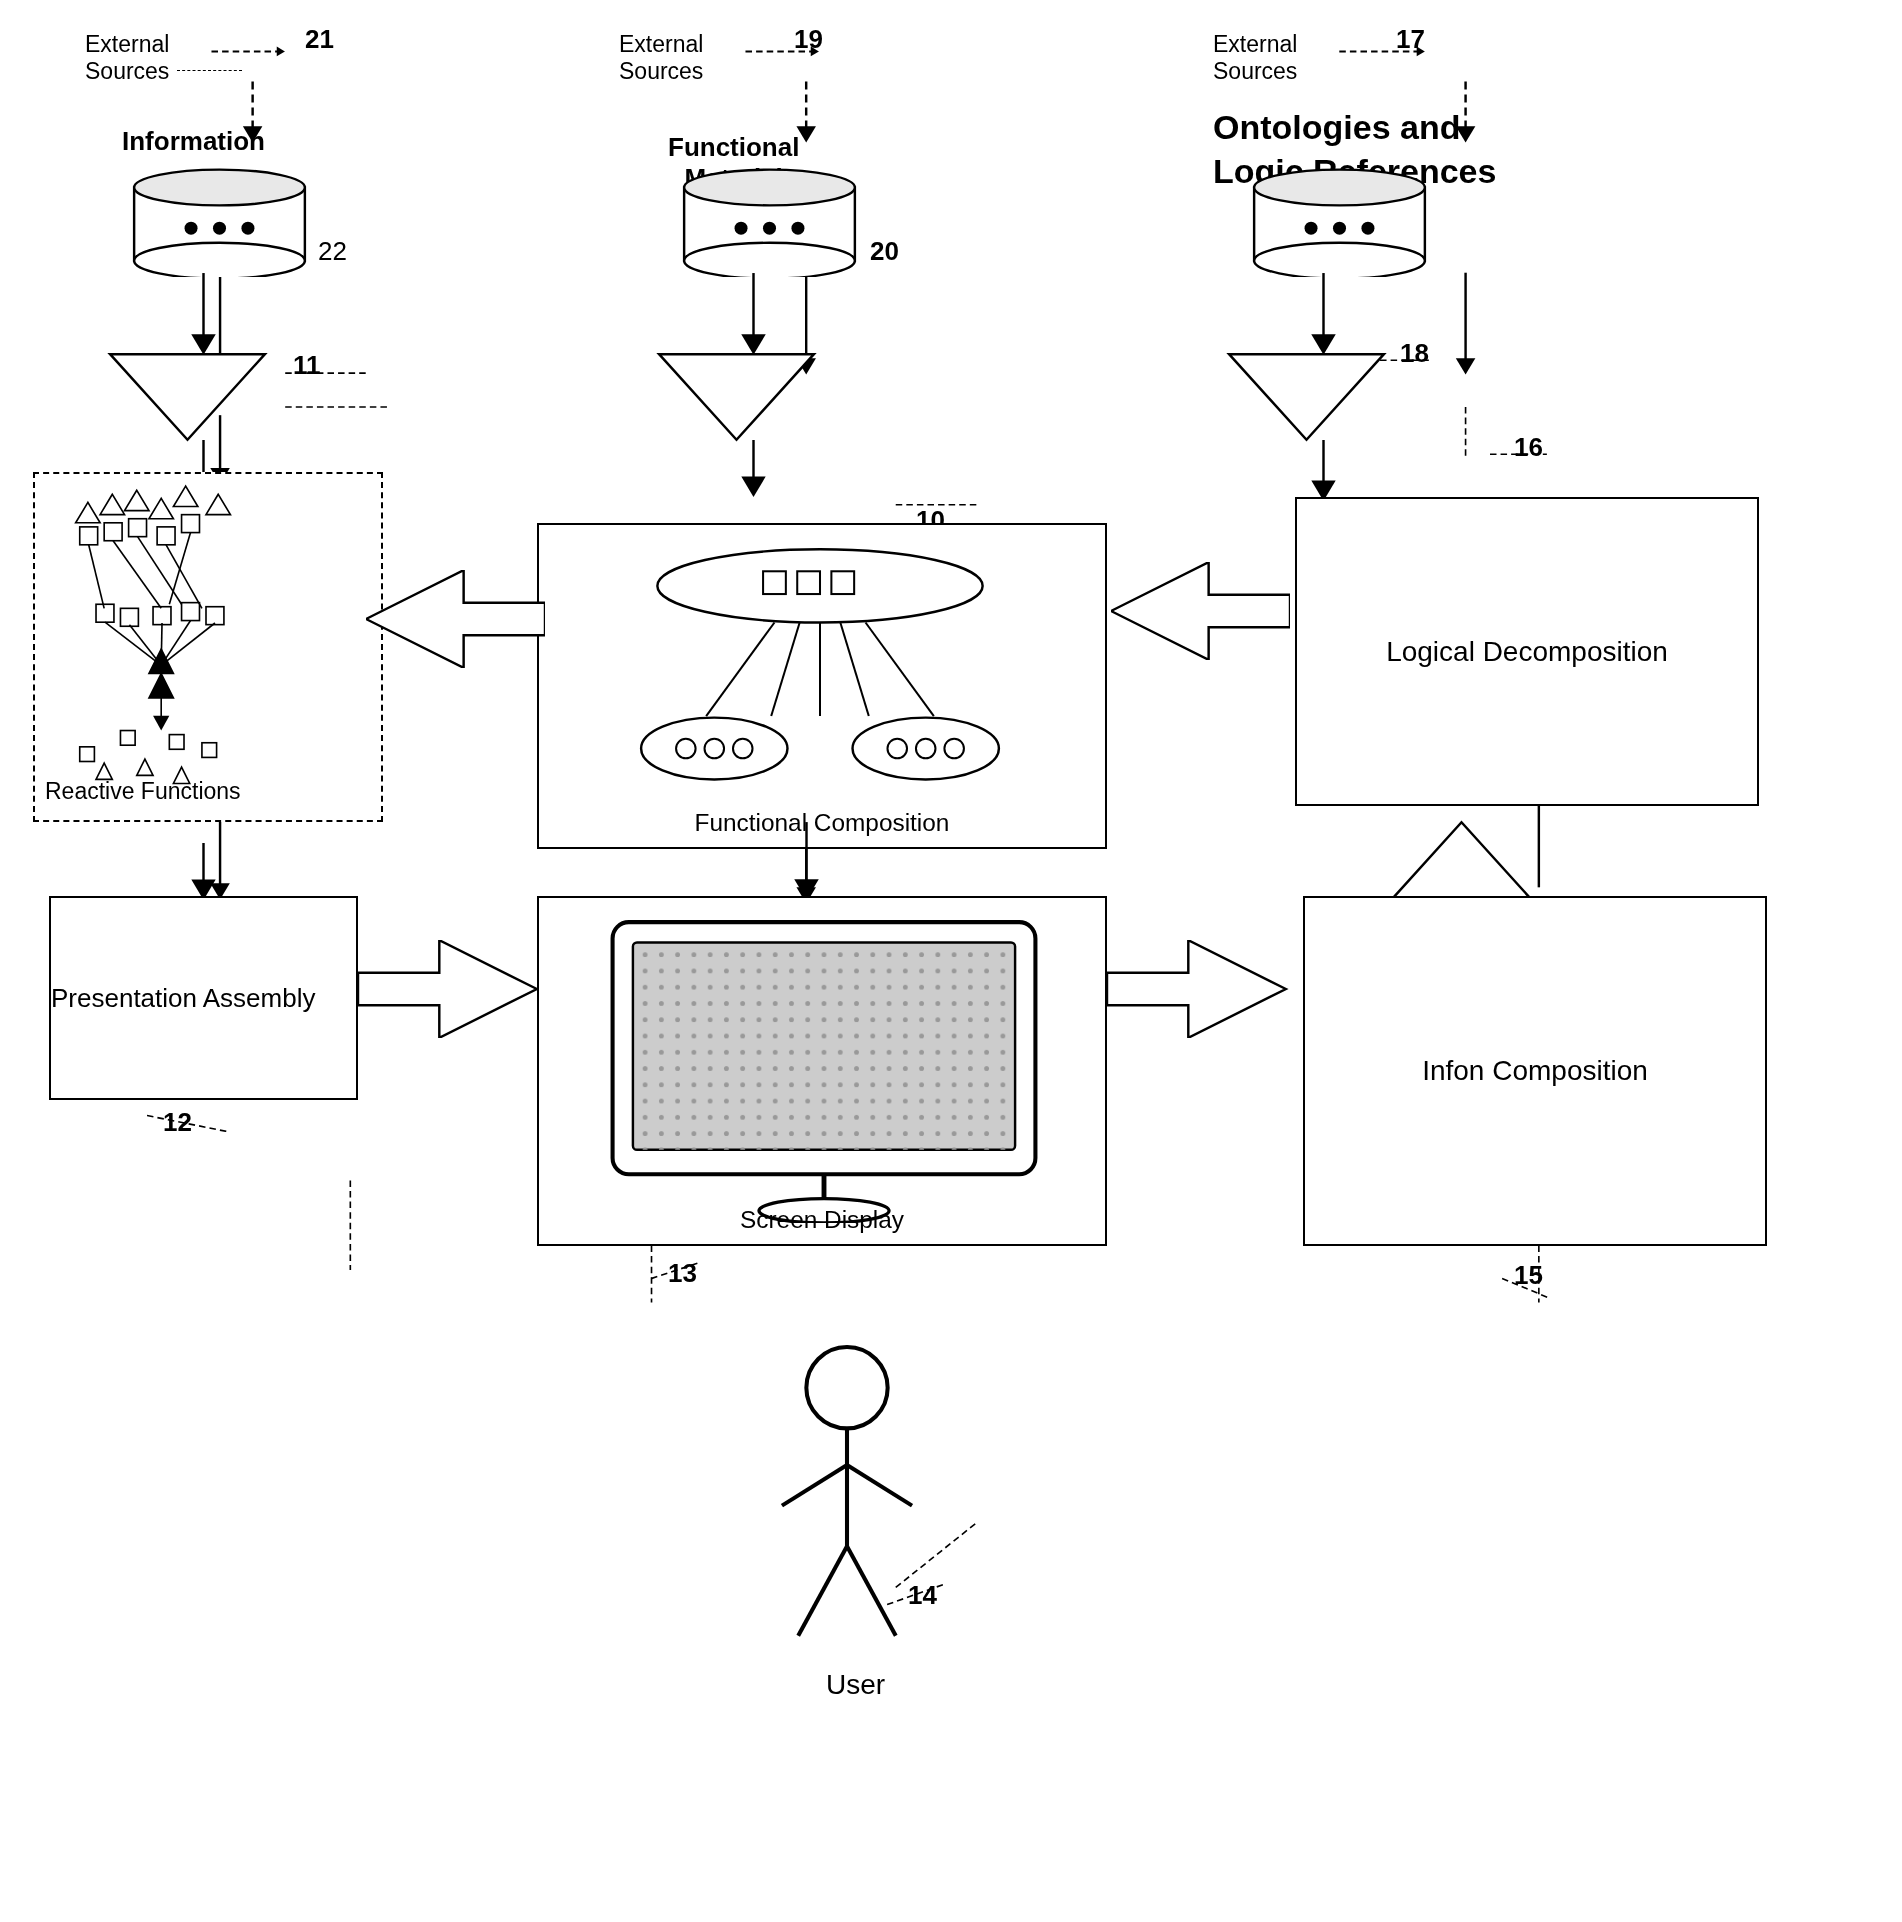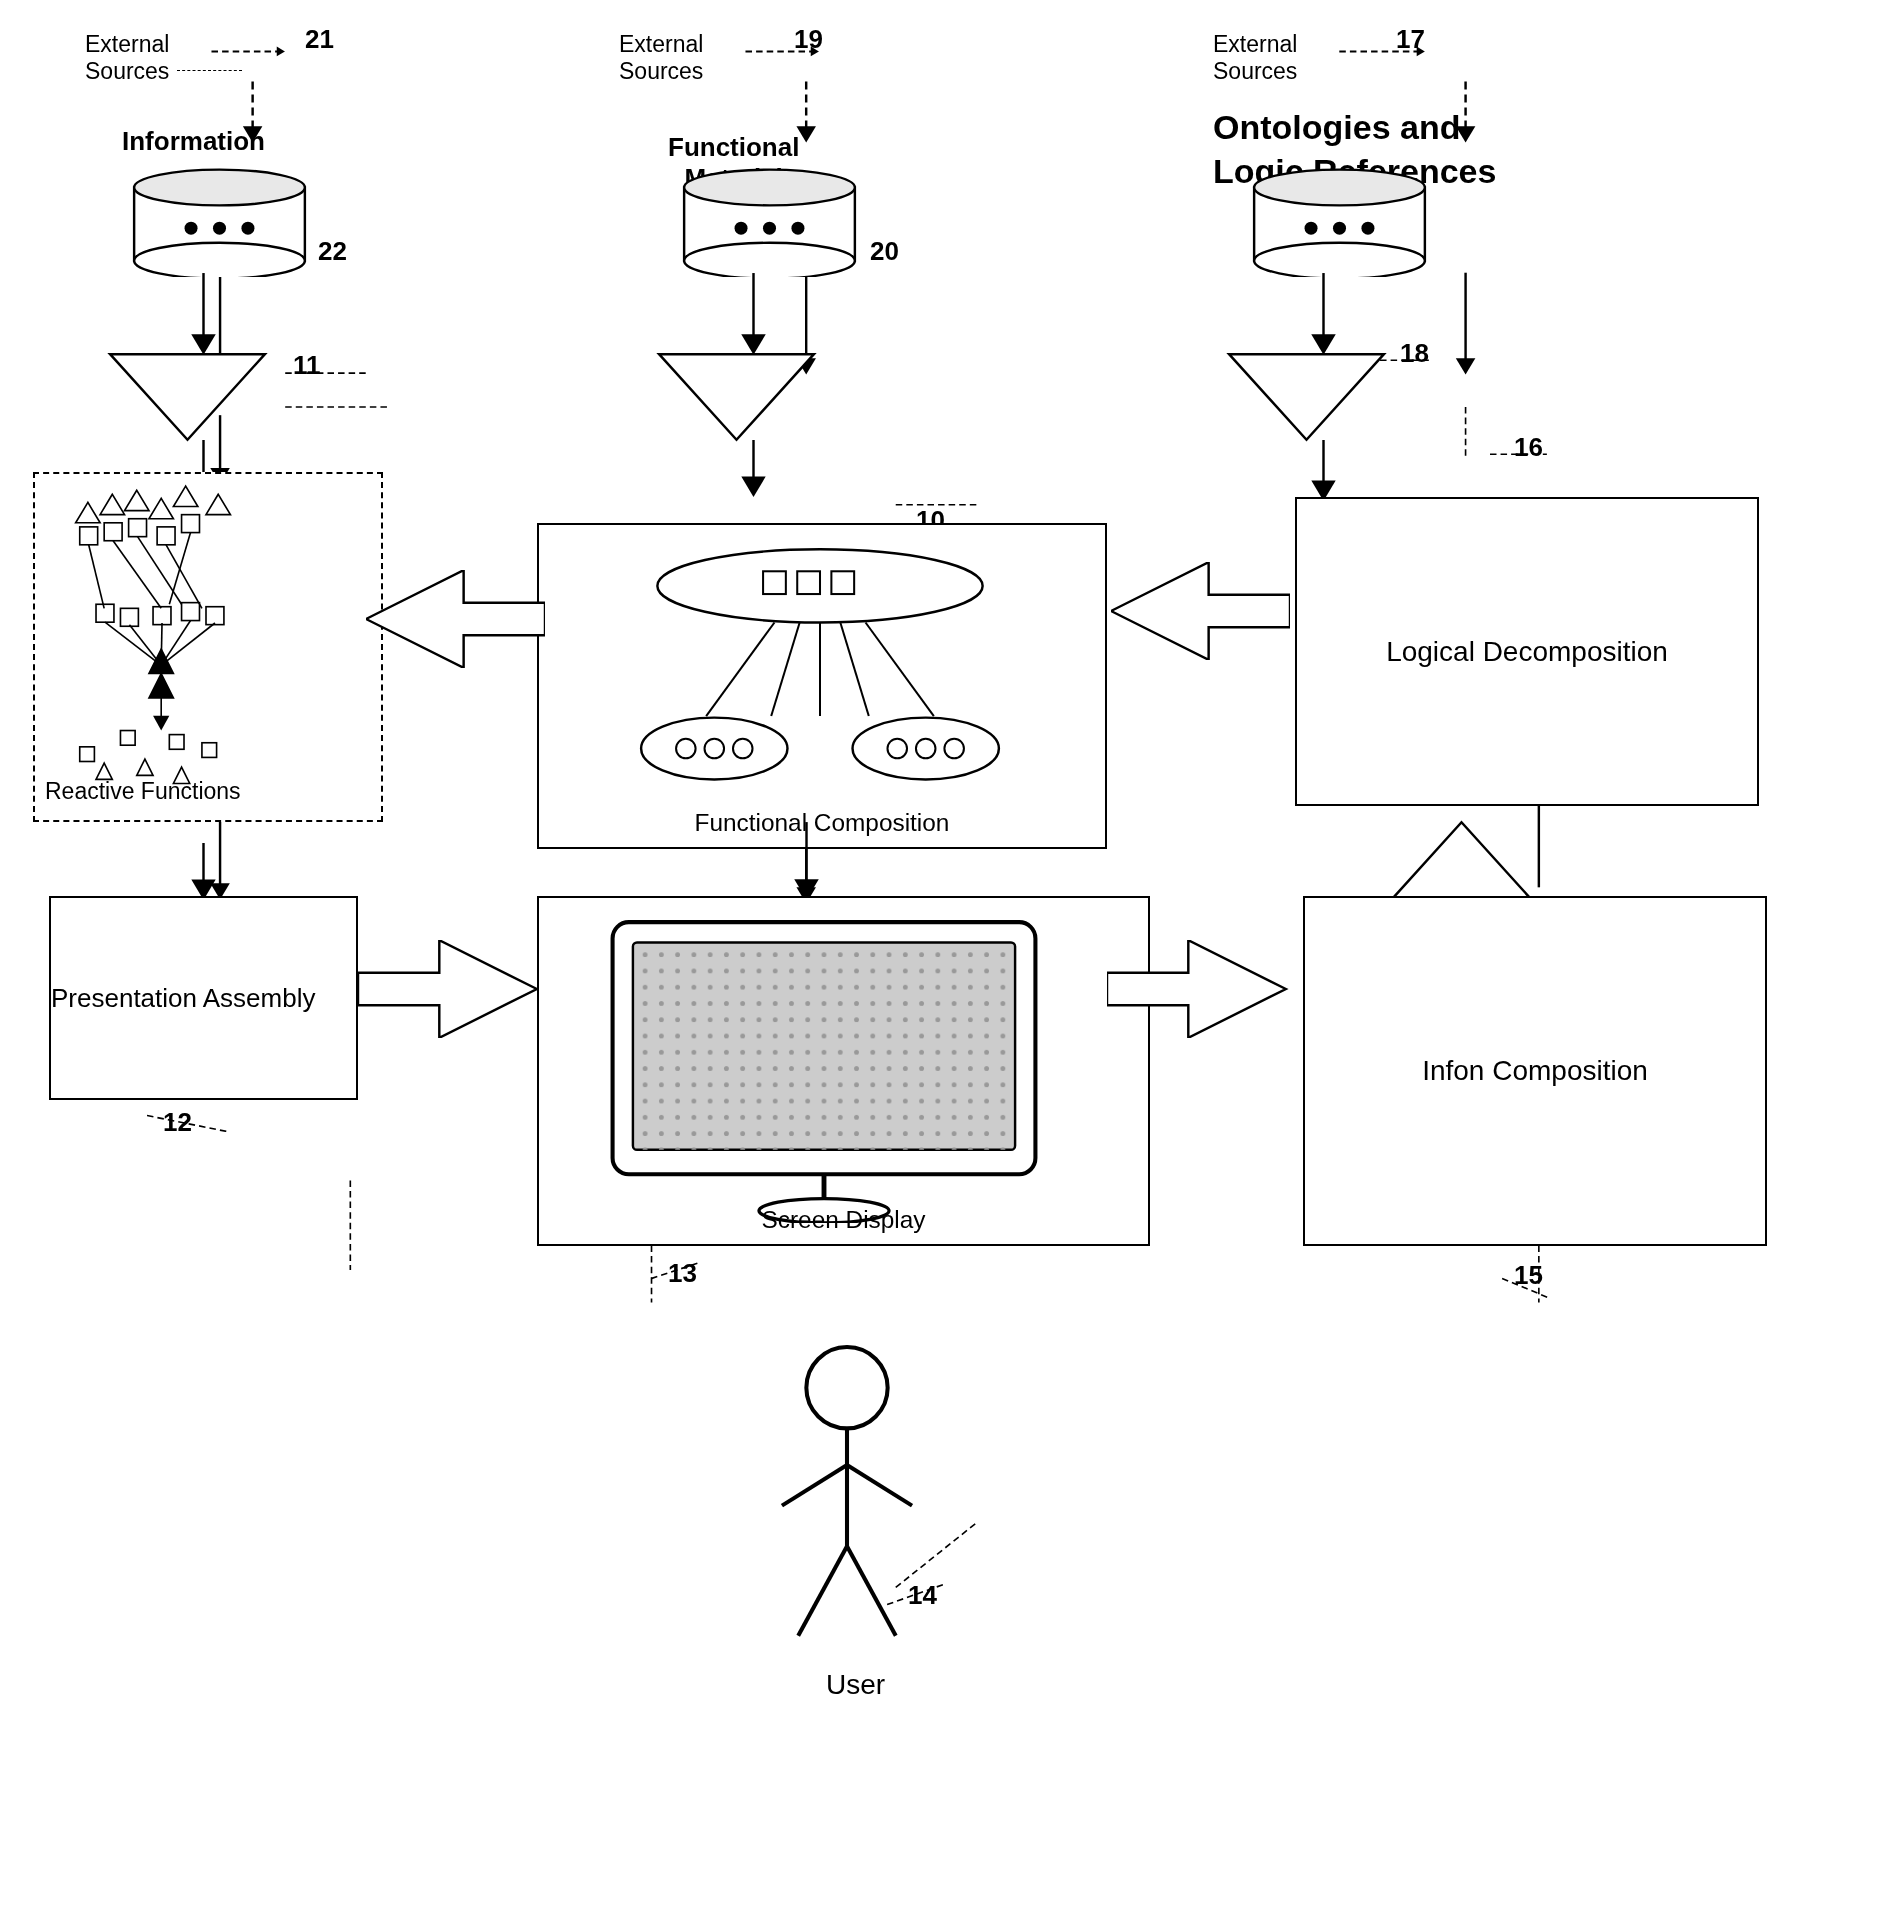--- a/index.html
+++ b/index.html
@@ -102,21 +102,21 @@
       <ellipse cx="115" cy="125" rx="105" ry="22" fill="#fff" stroke="#000" stroke-width="3"></ellipse>
 
       <ellipse cx="115" cy="35" rx="105" ry="22" fill="#e8e8e8" stroke="#000" stroke-width="3"></ellipse>
 
       <circle cx="80" cy="85" r="8" fill="#000"></circle>
       <circle cx="115" cy="85" r="8" fill="#000"></circle>
       <circle cx="150" cy="85" r="8" fill="#000"></circle>
     </svg>
   </div>
 
-  <div style="position:absolute;top:236px;left:318px;font-size:26px;font-weight:bold;">22</div>
+  <div style="position:absolute;top:236px;left:318px;font-size:26px;font-weight:normal;">22</div>
 
   <svg style="position:absolute;top:273px;left:179px;pointer-events:none;" width="49" height="94" viewBox="0 0 60 115">
     <line x1="30" y1="0" x2="30" y2="85" stroke="#000" stroke-width="3"></line>
     <polygon points="30,100 15,75 45,75" fill="#000"></polygon>
   </svg>
 
   <svg style="position:absolute;top:350px;left:106px;pointer-events:none;" width="163" height="98" viewBox="0 0 200 120">
     <polygon points="100,110 5,5 195,5" fill="#fff" stroke="#000" stroke-width="3"></polygon>
   </svg>
 
@@ -279,21 +279,21 @@
 
   <svg style="position:absolute;top:822px;left:782px;pointer-events:none;" width="49" height="90" viewBox="0 0 60 110">
     <line x1="30" y1="0" x2="30" y2="80" stroke="#000" stroke-width="3"></line>
     <polygon points="30,95 15,70 45,70" fill="#000"></polygon>
   </svg>
 
   <svg style="position:absolute;top:940px;left:358px;pointer-events:none;" width="187" height="98" viewBox="0 0 230 120">
     <polygon points="220,60 100,0 100,40 0,40 0,80 100,80 100,120" fill="#fff" stroke="#000" stroke-width="3"></polygon>
   </svg>
 
-  <div style="position:absolute;top:896px;left:537px;width:613px;height:350px;border:2.4px solid #000;background:#fff;">
+  <div style="position:absolute;top:896px;left:537px;width:570px;height:350px;border:2.4px solid #000;background:#fff;">
 
     <svg width="472" height="309" viewBox="0 0 580 380" style="position:absolute;top:16.3px;left:49px;">
 
       <rect x="30" y="10" width="520" height="310" rx="20" ry="20" fill="#fff" stroke="#000" stroke-width="5"></rect>
 
       <rect x="55" y="35" width="470" height="255" rx="5" ry="5" fill="#ccc" stroke="#000" stroke-width="3"></rect>
 
       <pattern id="dots" x="0" y="0" width="20" height="20" patternUnits="userSpaceOnUse">
         <circle cx="10" cy="10" r="3" fill="#999"></circle>
       </pattern>

